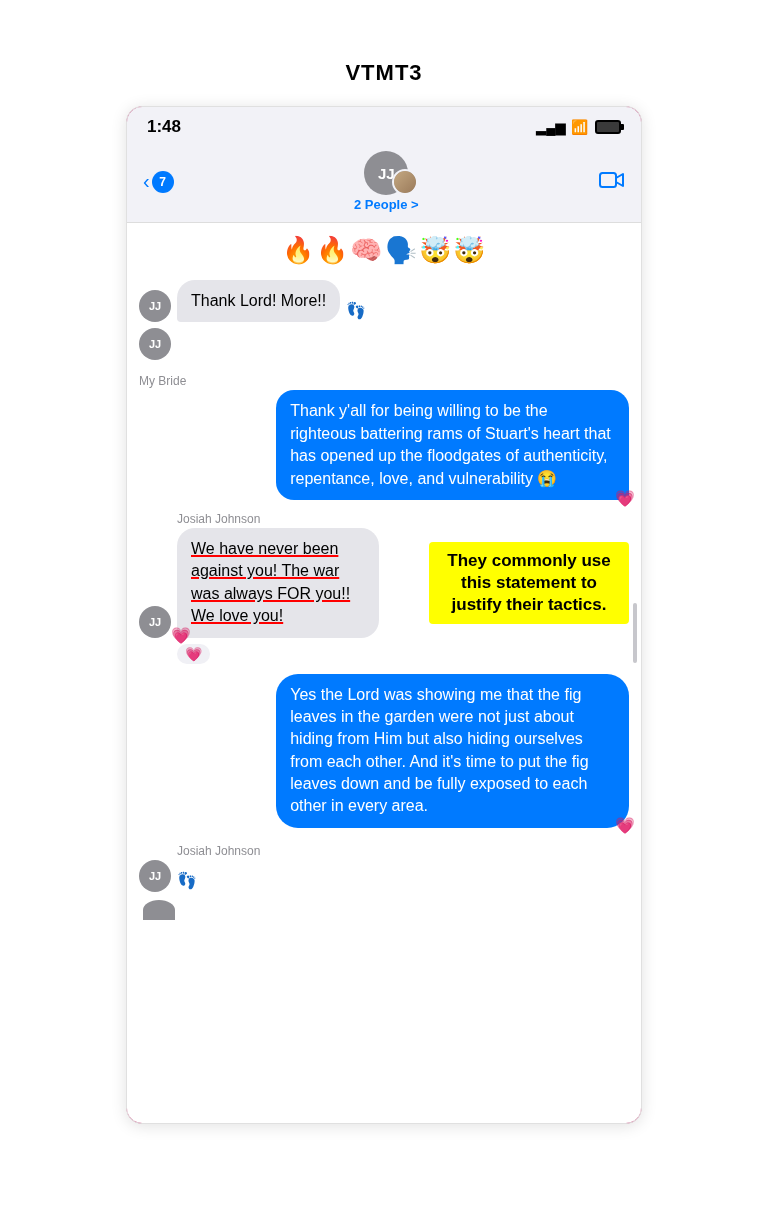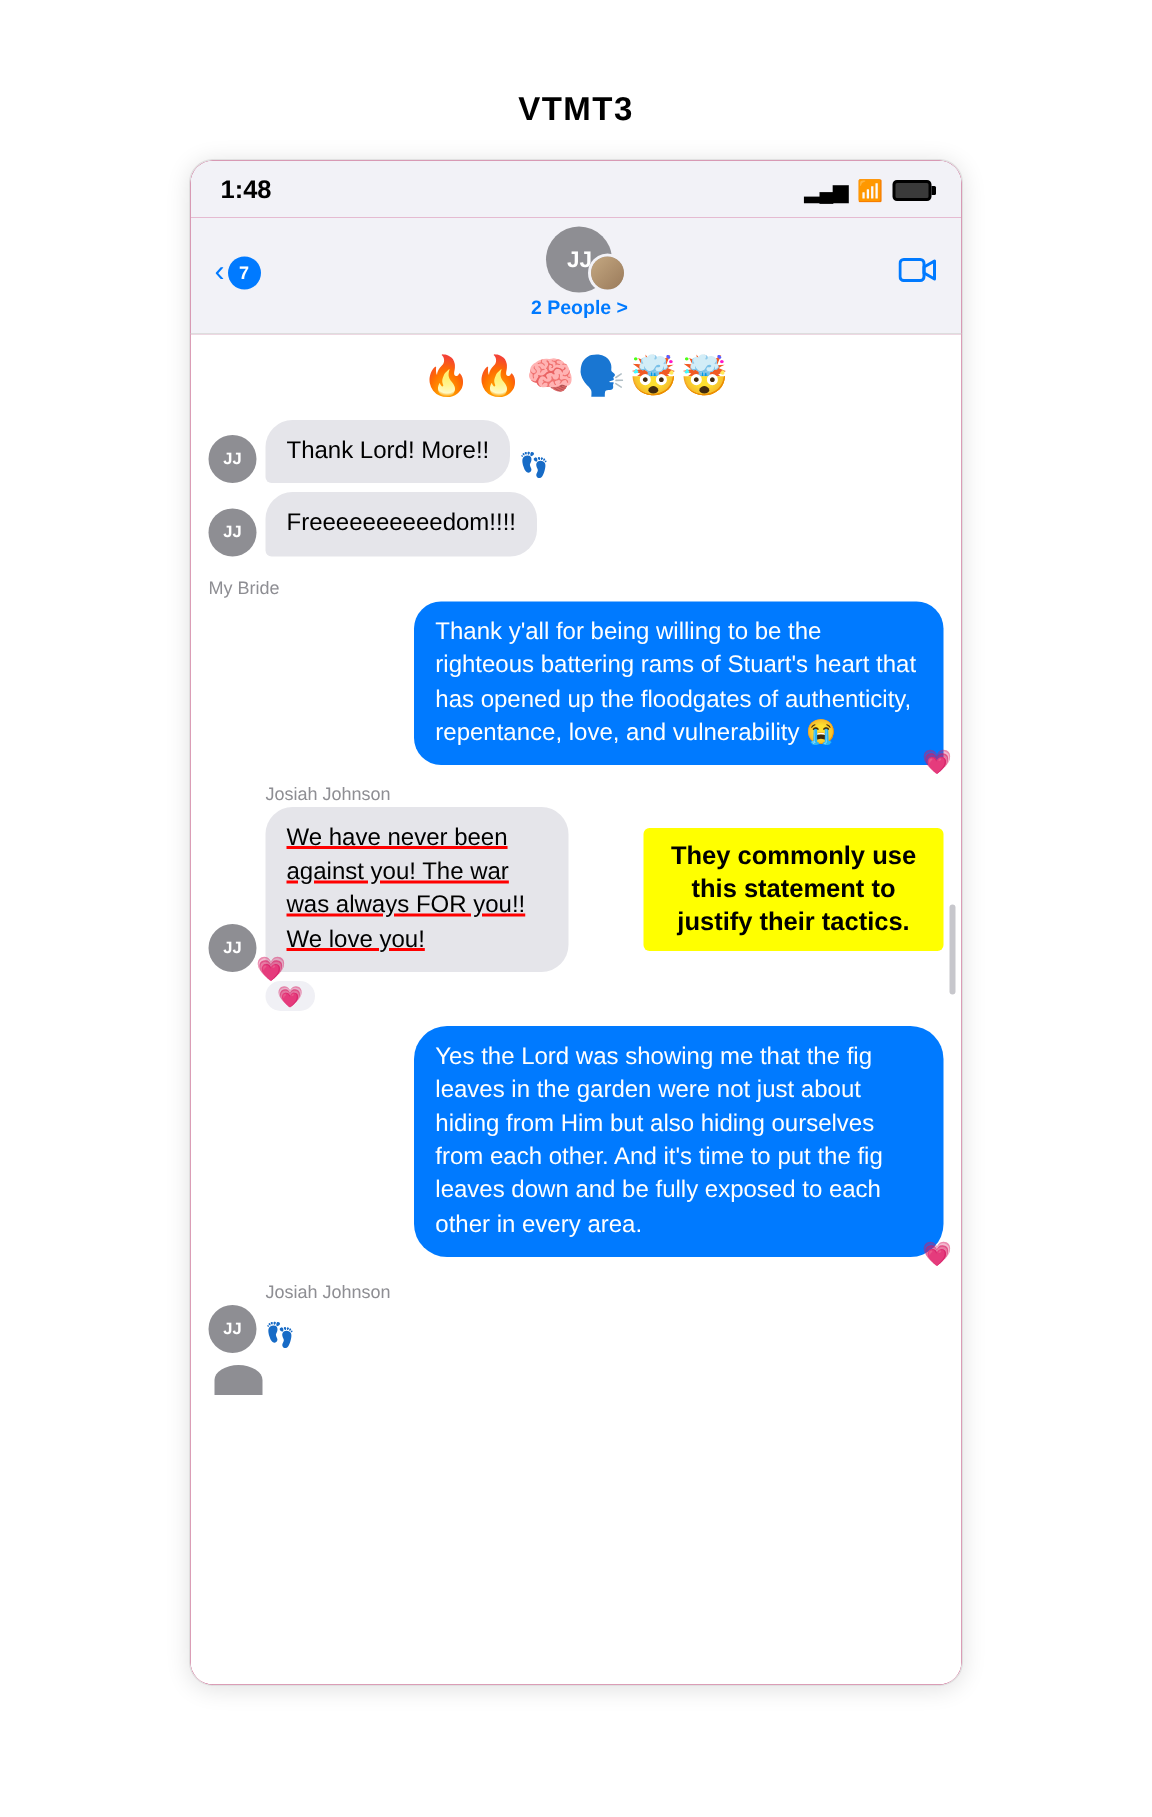--- a/index.html
+++ b/index.html
@@ -331,23 +331,20 @@
       <div class="message-row left">
         <div class="msg-avatar">JJ</div>
         <div class="bubble gray">
           <span>Thank Lord! More!!</span>
         </div>
         <span class="delivered-icon">👣</span>
       </div>
 
       <div class="message-row left" style="margin-bottom:14px;">
         <div class="msg-avatar">JJ</div>
-        <div class="bubble gray">
-          <span>Freeeeeeeeeedom!!!!</span>
-        </div>
       </div>
 
       <div class="sender-label" style="text-align:left; margin-right:8px; margin-left:0;">My Bride</div>
       <div class="message-row right" style="margin-bottom:12px;">
         <div class="bubble blue" style="position:relative;">
           <span>Thank y'all for being willing to be the righteous battering rams of Stuart's heart that has opened up the floodgates of authenticity, repentance, love, and vulnerability 😭</span>
           <span class="reaction-heart">💗</span>
         </div>
       </div>
 

